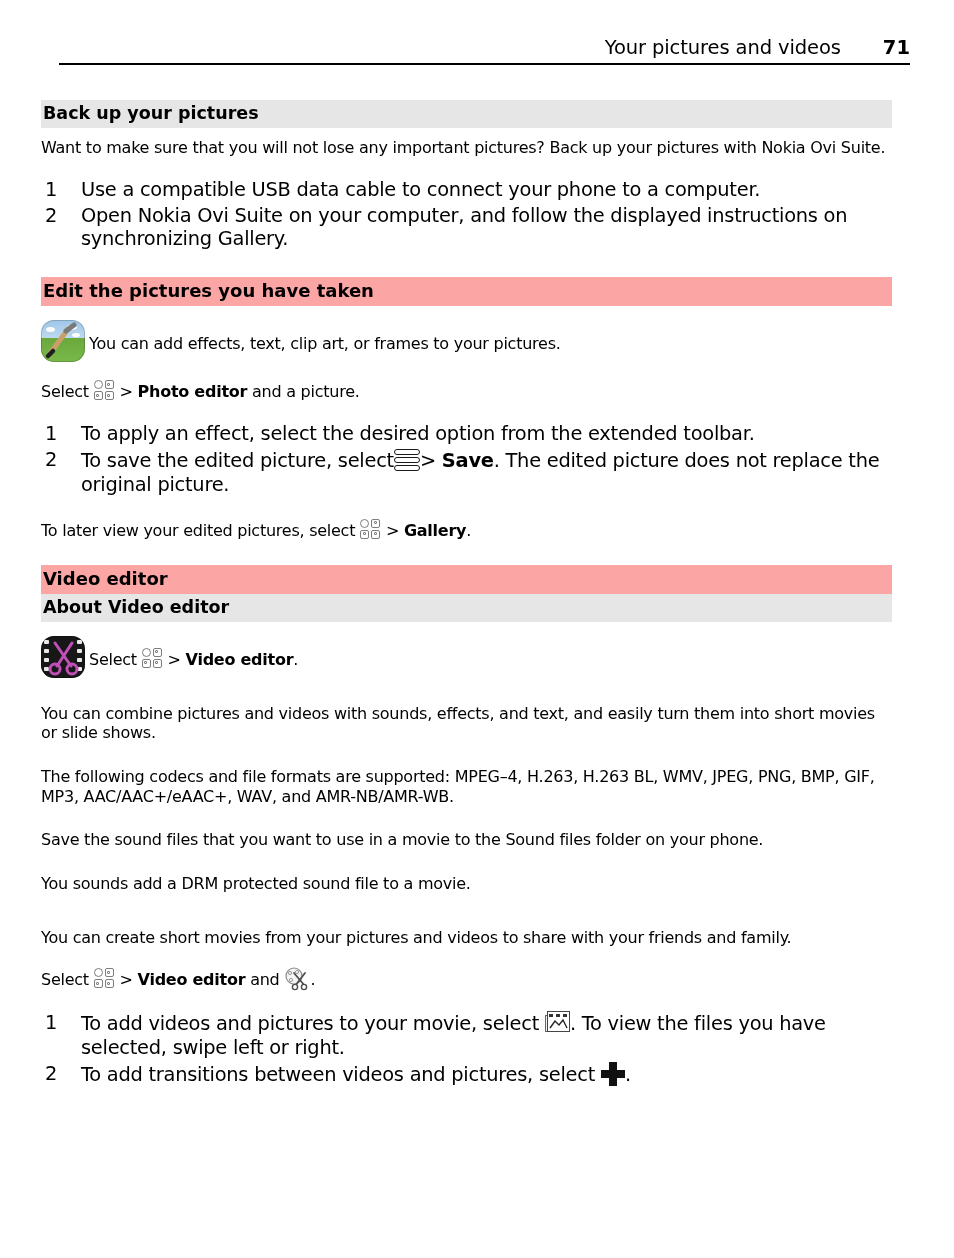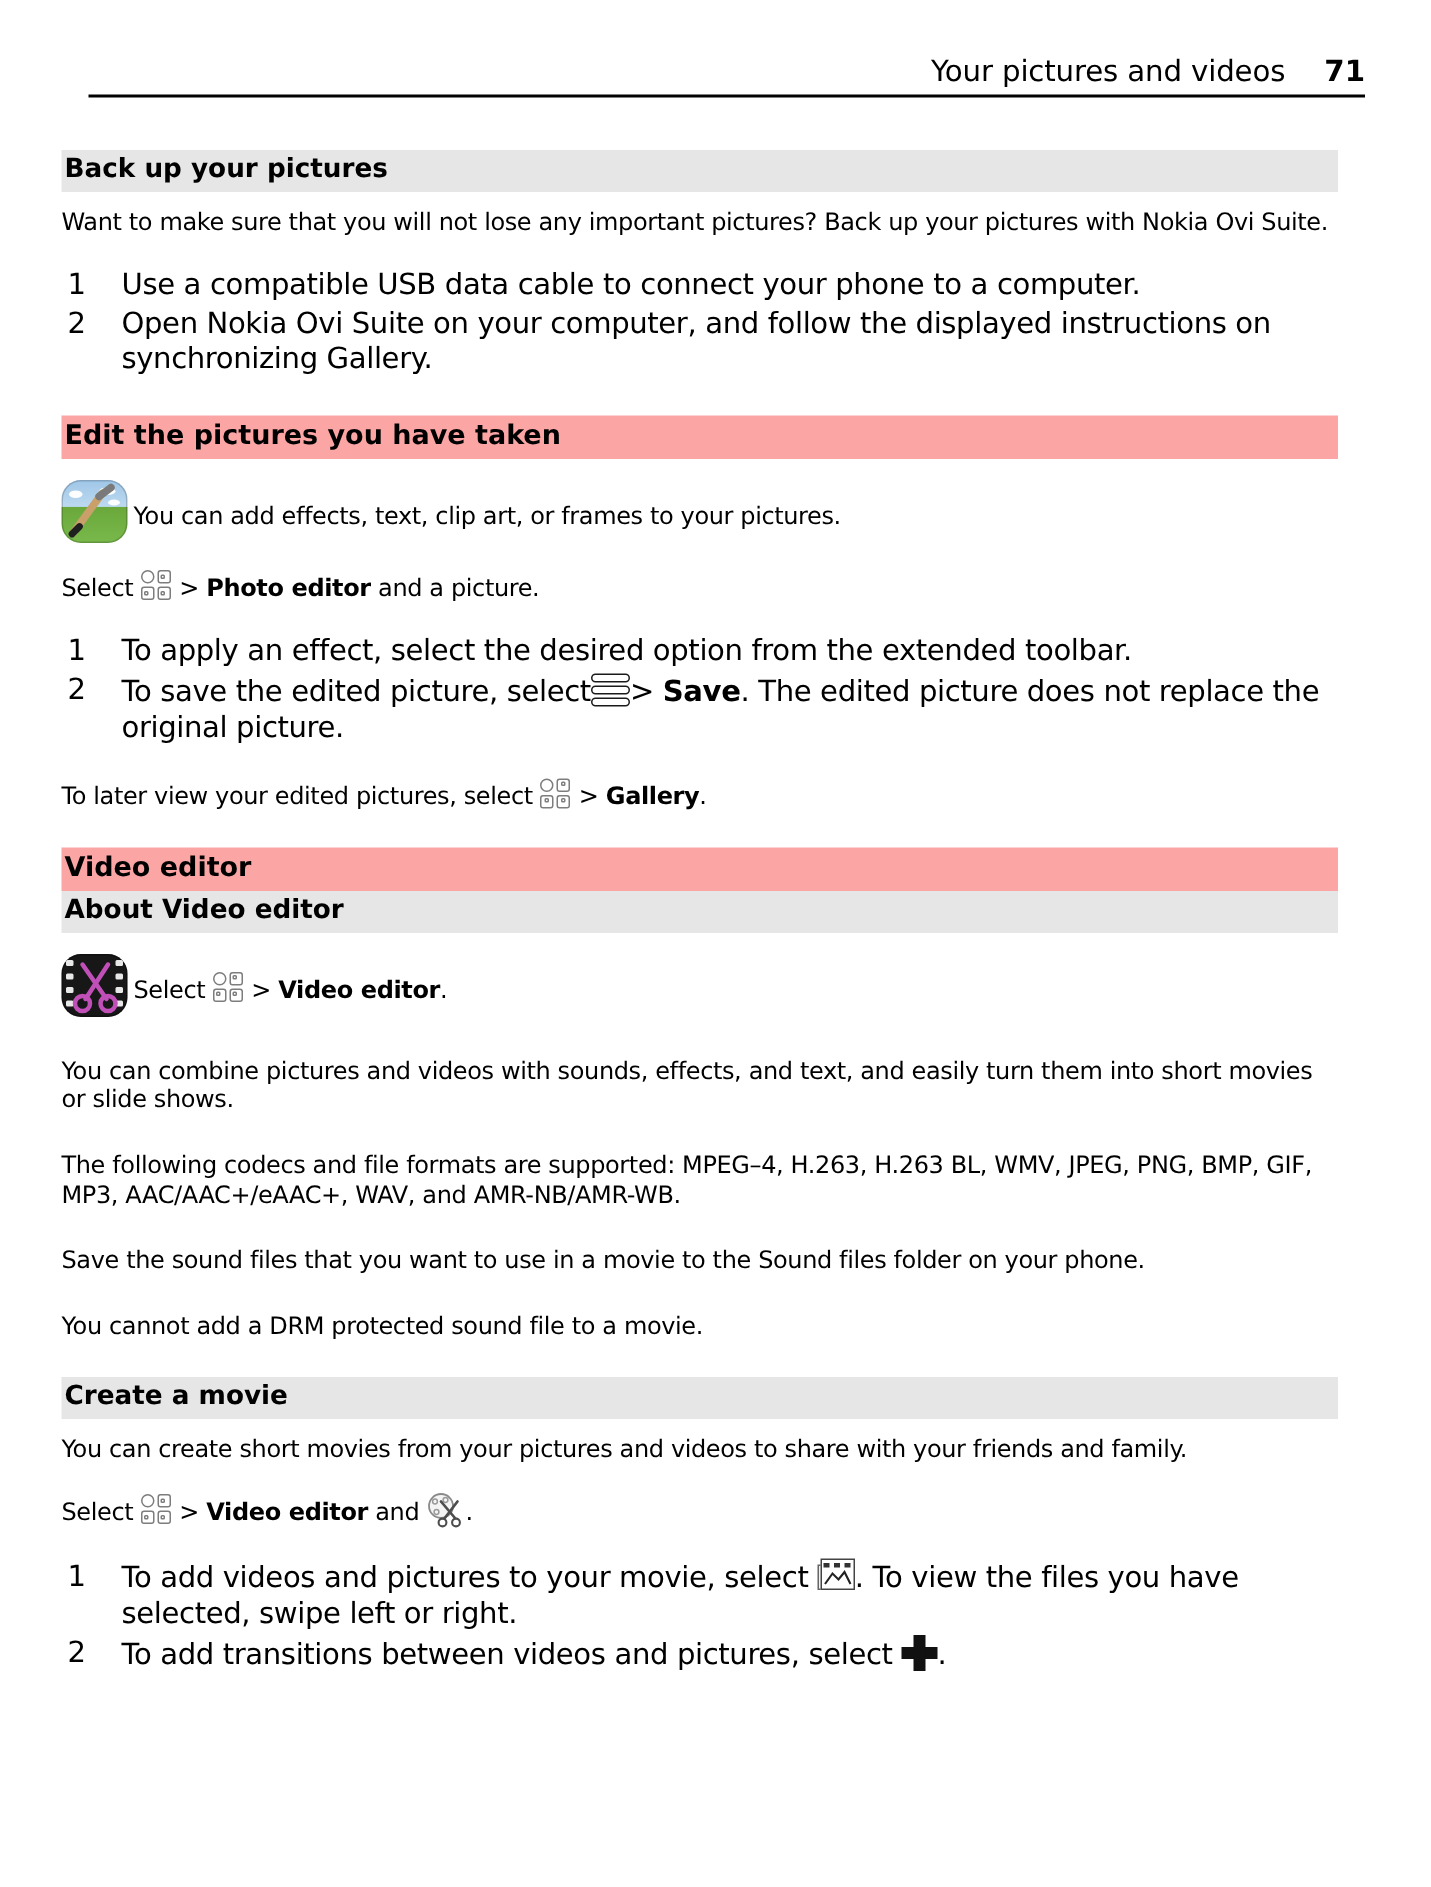--- a/index.html
+++ b/index.html
@@ -38,21 +38,21 @@
     white-space: nowrap;
   }
   .header-title {
     font-size: 19.5px;
     font-weight: normal;
     letter-spacing: -0.1px;
   }
   .header-page {
     font-size: 19.5px;
     font-weight: bold;
-    margin-left: 26px;
+    margin-left: 42px;
   }
 
   
   .content {
     position: absolute;
     left: 41px;
     top: 100px;
     width: 851px;
   }
 
@@ -410,25 +410,24 @@
       <b>Video editor</b><span>.</span>
     </p>
 
     <div class="sp-26"></div>
     <p class="para">You can combine pictures and videos with sounds, effects, and text, and easily turn them into short movies or slide shows.</p>
     <div class="sp-24"></div>
     <p class="para">The following codecs and file formats are supported: MPEG–4, H.263, H.263 BL, WMV, JPEG, PNG, BMP, GIF, MP3, AAC/AAC+/eAAC+, WAV, and AMR-NB/AMR-WB.</p>
     <div class="sp-24"></div>
     <p class="para">Save the sound files that you want to use in a movie to the Sound files folder on your phone.</p>
     <div class="sp-24"></div>
-    <p class="para">You cannot add a DRM protected sound file to a movie.</p>
-
-    <div class="sp-24"></div>
-
-    <div class="h3">Create a movie</div>
+    <p class="para">You sounds add a DRM protected sound file to a movie.</p>
+
+    <div class="sp-24"></div>
+
     <div class="sp-10"></div>
     <p class="para">You can create short movies from your pictures and videos to share with your friends and family.</p>
 
     <div class="sp-20"></div>
 
     <p class="para">
       <span>Select</span>
       <span class="ic icon-grid">
         <span class="cell c1"></span>
         <span class="cell c2">

